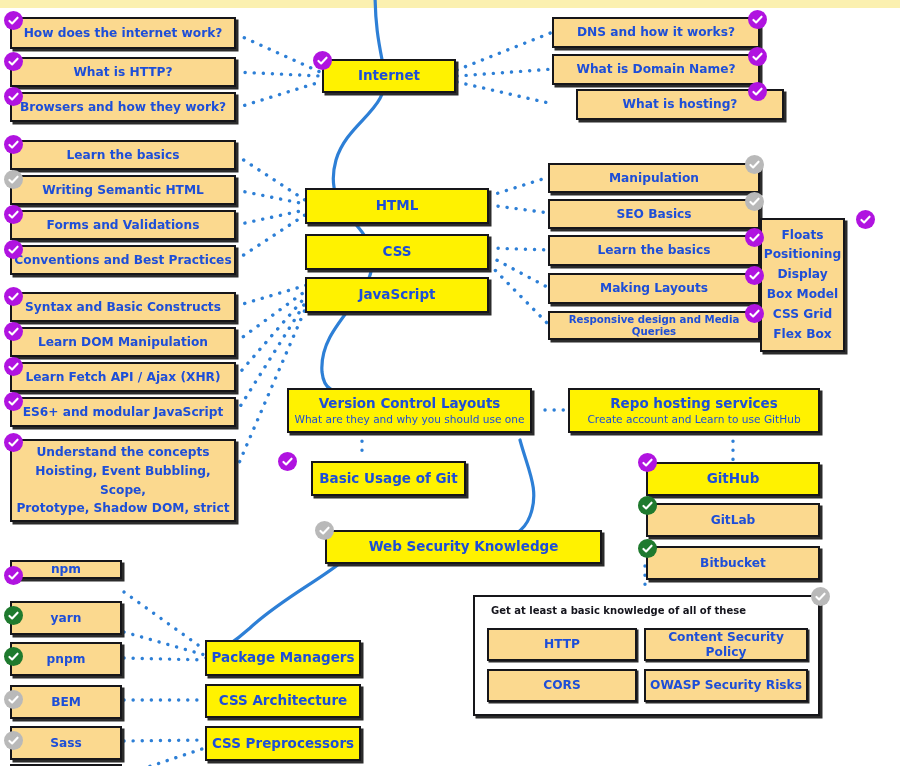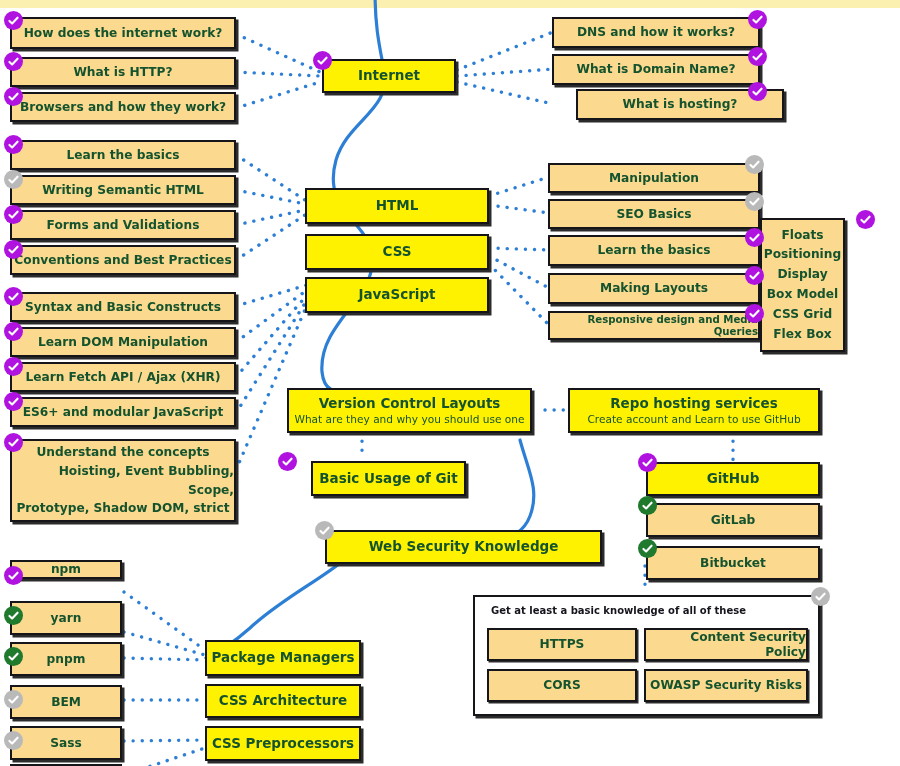--- a/index.html
+++ b/index.html
@@ -17,22 +17,22 @@
   }
 
   svg#links { position:absolute; left:0; top:0; width:900px; height:766px; pointer-events:none; }
 
   .node {
     position: absolute;
     border: 2.5px solid #16161a;
     box-shadow: 2.5px 2.5px 0 #2b2b2b;
     display: flex; flex-direction: column;
     align-items: center; justify-content: center;
-    text-align: right;
-    color: #14532d;
+    text-align: center;
+    color: #1d4ed8;
     line-height: 1.15;
   }
   .primary { background:#fff200; font-weight:700; font-size:13.5px; }
   .secondary { background:#fbd98f; font-weight:700; font-size:12.2px; }
   .sub { font-size:10.6px; font-weight:400; margin-top:2px; }
   .tiny { font-size:10.2px; font-weight:700; }
   .multi { font-weight:700; font-size:12.2px; line-height:1.55; }
   .stack { line-height:1.62; font-size:12.2px; font-weight:700; }
 
   .group {
@@ -384,21 +384,21 @@
   </div>
   <div class="chk gray" style="left:315px;top:521px;">
     <svg viewBox="0 0 16 16">
         <path d="M3 8.5 L6.3 11.6 L13 4.6" stroke="#fff" stroke-width="2.6" fill="none" stroke-linecap="round" stroke-linejoin="round"></path>
       </svg>
   </div>
 
   <div class="group" style="left:473px;top:595px;width:347px;height:121px;">
     <span class="group-title">Get at least a basic knowledge of all of these</span>
     <div class="node secondary" style="left:12px;top:31px;width:150px;height:33px;box-shadow:1.5px 1.5px 0 #2b2b2b;">
-      <span>HTTPS</span>
+      <span>HTTP</span>
     </div>
     <div class="node secondary" style="left:169px;top:31px;width:164px;height:33px;box-shadow:1.5px 1.5px 0 #2b2b2b;">
       <span>Content Security Policy</span>
     </div>
     <div class="node secondary" style="left:12px;top:72px;width:150px;height:33px;box-shadow:1.5px 1.5px 0 #2b2b2b;">
       <span>CORS</span>
     </div>
     <div class="node secondary" style="left:169px;top:72px;width:164px;height:33px;box-shadow:1.5px 1.5px 0 #2b2b2b;">
       <span>OWASP Security Risks</span>
     </div>

